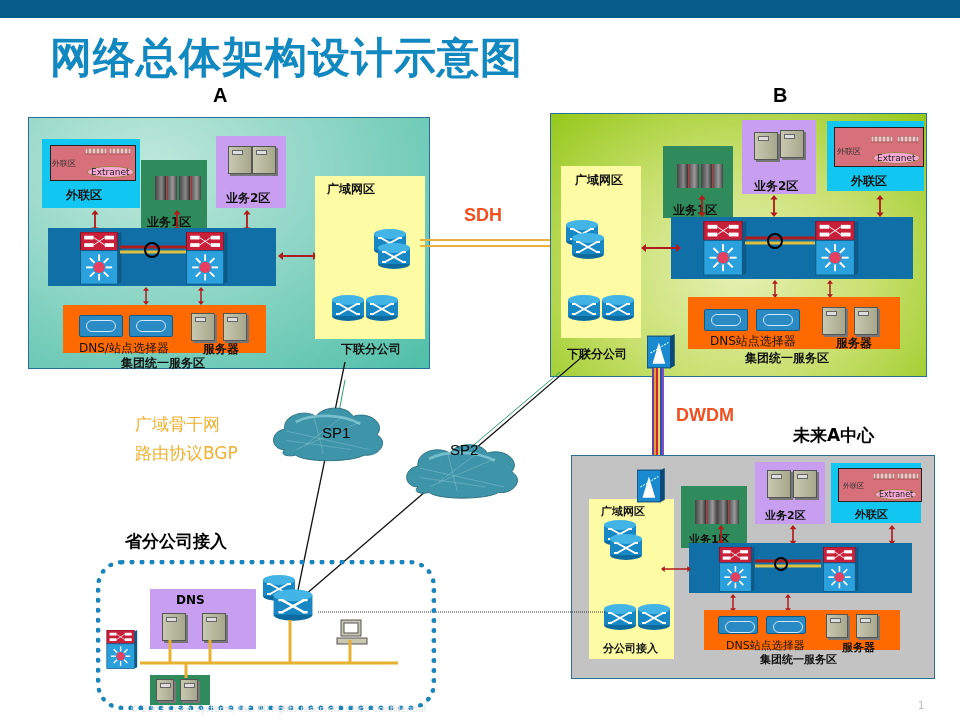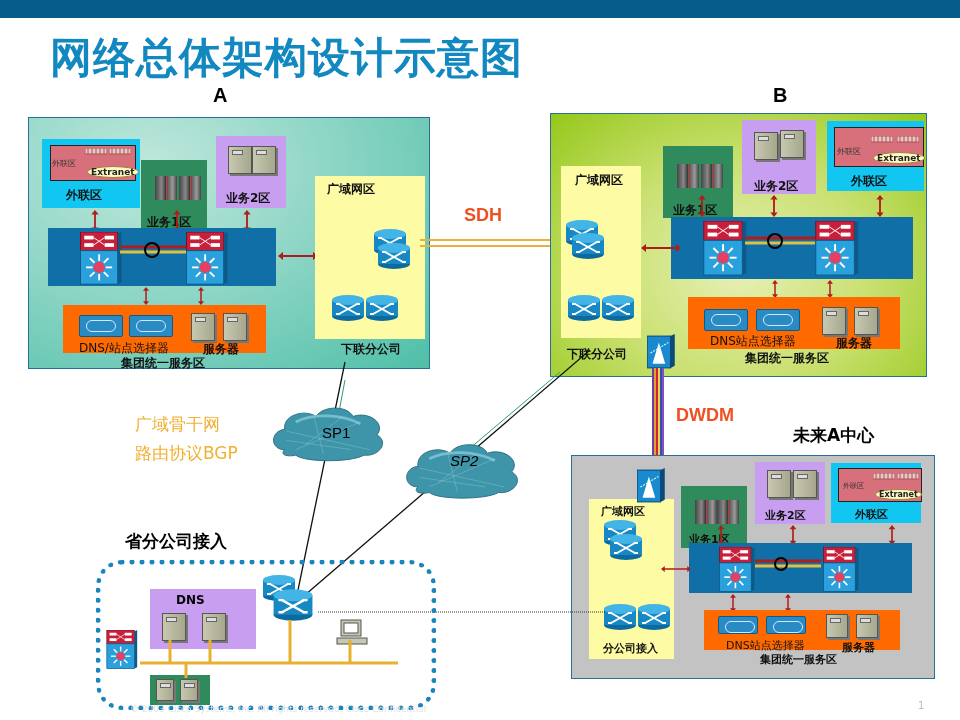--- a/index.html
+++ b/index.html
@@ -10,21 +10,21 @@
   .site-letter{font-size:20px;font-weight:bold;color:#000;font-family:"Liberation Sans",sans-serif;}
   .dc{border:1px solid #2a6e9a;}
   .dc-a{left:28px;top:117px;width:400px;height:250px;background:radial-gradient(ellipse at 30% 20%,#bfe8dc 0%,#8fd6c6 45%,#4fbfa8 100%);}
   .dc-b{left:550px;top:113px;width:375px;height:262px;background:radial-gradient(ellipse at 50% 60%,#e6f0b4 0%,#c9e070 50%,#95c81a 100%);}
   .dc-f{left:571px;top:455px;width:362px;height:222px;background:#c3c3c3;}
   .zone{text-align:center;font-weight:bold;font-size:12px;}
   .z-ext{background:#12c6f2;}
   .z-b1{background:#2f8a5c;color:#000;margin-top:24px;}
   .z-b2{background:#c89ff0;color:#000;}
   .ext-inner{position:absolute;background:#d8707c;border:1px solid #222;}
-  .extranet{position:absolute;background:#fef9c3;border:1px solid #a08040;border-radius:50%;font-size:9px;padding:0 3px;color:#222;font-weight:bold;}
+  .extranet{position:absolute;background:#f9a8d4;border:1px solid #a08040;border-radius:50%;font-size:9px;padding:0 3px;color:#222;font-weight:normal;}
   .small-lbl{position:absolute;font-size:8px;color:#333;font-weight:normal;}
   .core{background:#0f6fa6;}
   .svc{background:#ff6a00;}
   .wan{background:#fdfca4;}
   .lbl{font-size:12px;font-weight:bold;color:#111;white-space:nowrap;}
   .router{position:absolute;width:34px;height:28px;}
   .srv{position:absolute;width:22px;height:26px;background:linear-gradient(90deg,#c8c8b0,#a7a78e);border:1px solid #555;box-shadow:2px 2px 0 #777;}
   .srv::before{content:"";position:absolute;left:3px;top:3px;width:9px;height:3px;background:#ddd;border:1px solid #666;}
   .rack{position:absolute;width:22px;height:24px;background:linear-gradient(90deg,#444 0%,#888 30%,#333 50%,#c33 52%,#555 55%,#999 80%,#444 100%);}
   .dns-app{position:absolute;width:42px;height:20px;background:#2a8ac4;border:1px solid #0c5a8a;border-radius:2px;}
@@ -401,21 +401,21 @@
   <line x1="318" y1="612" x2="605" y2="612" stroke="#333" stroke-width="1" stroke-dasharray="1,1"></line>
 </svg>
 
 <svg class="abs" style="left:268px;top:403px;" width="120" height="60">
     <use href="#cloud"></use>
   </svg>
 <div class="abs" style="left:322px;top:424px;font-size:15px;font-family:'Liberation Sans',sans-serif;">SP1</div>
 <svg class="abs" style="left:397px;top:440px;" width="130" height="60">
     <use href="#cloud"></use>
   </svg>
-<div class="abs" style="left:450px;top:452px;font-size:15px;font-family:'Liberation Sans',sans-serif;font-style:italic;">SP2</div>
+<div class="abs" style="left:450px;top:441px;font-size:15px;font-family:'Liberation Sans',sans-serif;">SP2</div>
 
 <div class="abs gold" style="left:135px;top:413px;">广域骨干网</div>
 <div class="abs gold" style="left:135px;top:442px;">路由协议BGP</div>
 
 <div class="abs" style="left:125px;top:530px;font-size:17px;font-weight:bold;">省分公司接入</div>
 <div class="abs" style="left:96px;top:560px;width:340px;height:150px;border:5px dotted #1a84bc;border-radius:26px;box-sizing:border-box;"></div>
 
 <div class="abs" style="left:150px;top:589px;width:106px;height:60px;background:#c89ff0;">
   <div class="abs" style="left:26px;top:4px;font-size:12px;font-weight:bold;">DNS</div>
   <div class="srv" style="left:12px;top:24px;"></div>

